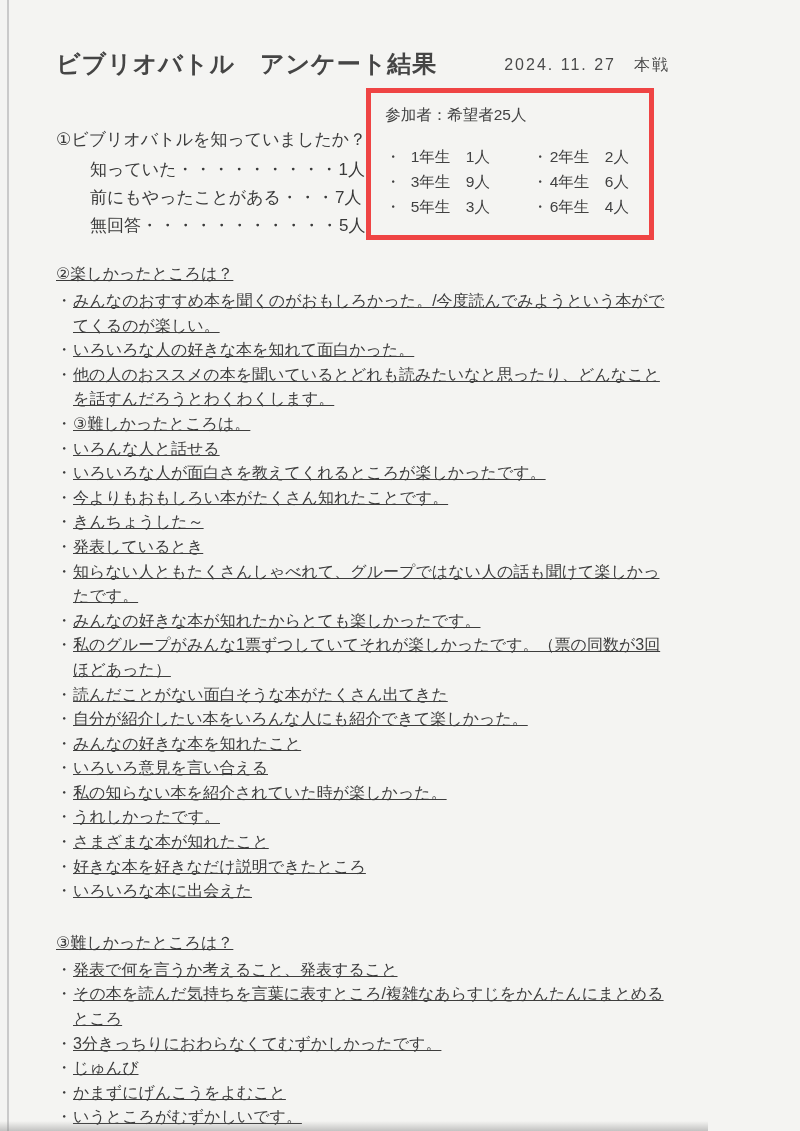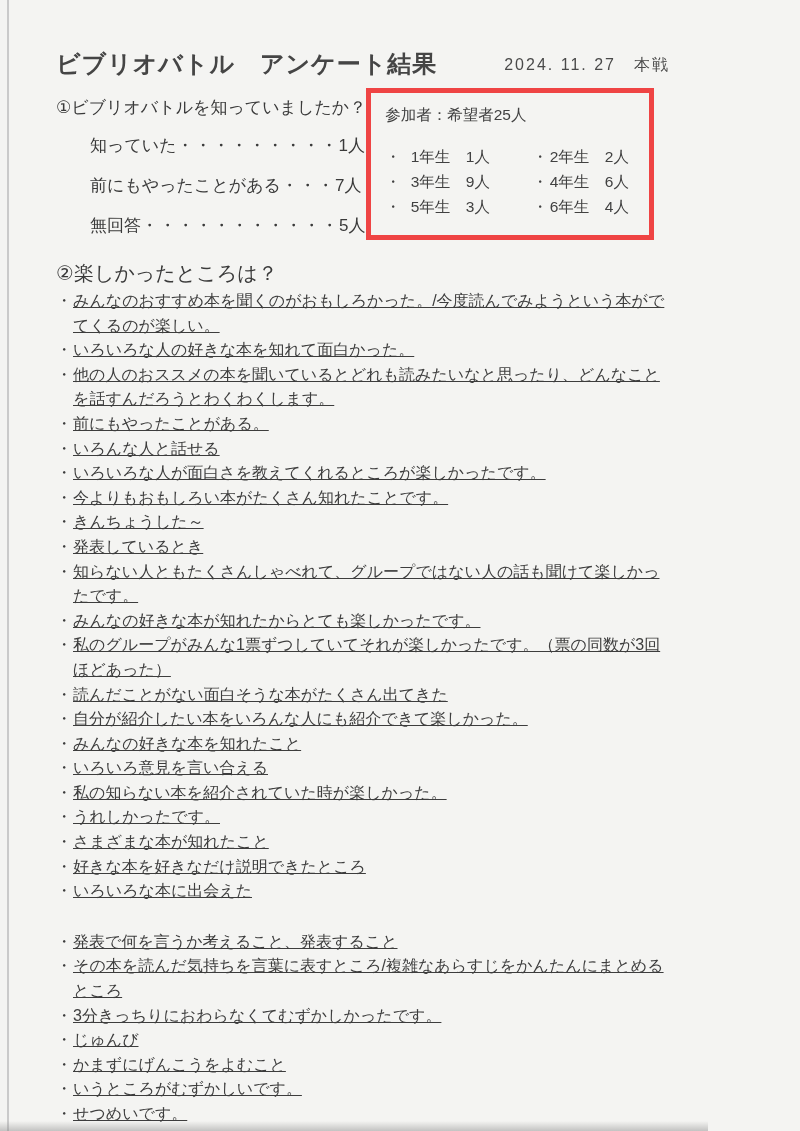--- a/index.html
+++ b/index.html
@@ -73,21 +73,21 @@
     font-size: 17px;
     line-height: 25px;
     margin-bottom: 4px;
     white-space: nowrap;
   }
   .q1-answers {
     margin-left: 34px;
     font-size: 17px;
     line-height: 28px;
   }
-  .q1-answer { white-space: nowrap; margin-top: 12px; }
+  .q1-answer { white-space: nowrap; }
   .q1-answer .dots { letter-spacing: 1px; }
 
   .participants-box {
     border: 5px solid #ef4444;
     width: 288px;
     box-sizing: border-box;
     padding: 11px 8px 16px 14px;
     font-size: 15.5px;
     margin-right: 22px;
     flex-shrink: 0;
@@ -103,23 +103,24 @@
     white-space: nowrap;
   }
   .pbox-cell { display: flex; }
   .pbox-cell.left { width: 147px; }
   .pbox-cell.left .pmark { margin-right: 10px; }
   .pbox-cell.right .pmark { margin-right: 2px; }
 
   
   .section { margin-top: 21px; }
   .section-heading {
-    font-size: 20px;
+    font-size: 16px;
     line-height: 25px;
     margin-bottom: 3px;
+    text-decoration: underline;
   }
   .bullet-item {
     display: flex;
     font-size: 16px;
     line-height: 24.6px;
     color: #3d3d3d;
   }
   .bullet-item .marker {
     flex: 0 0 17px;
   }
@@ -194,21 +195,21 @@
     <div class="bullet-item">
         <span class="marker">・</span>
         <span class="text">いろいろな人の好きな本を知れて面白かった。</span>
       </div>
     <div class="bullet-item">
         <span class="marker">・</span>
         <span class="text">他の人のおススメの本を聞いているとどれも読みたいなと思ったり、どんなことを話すんだろうとわくわくします。</span>
       </div>
     <div class="bullet-item">
         <span class="marker">・</span>
-        <span class="text">前にもやったことがある。</span>
+        <span class="text">③難しかったところは。</span>
       </div>
     <div class="bullet-item">
         <span class="marker">・</span>
         <span class="text">いろんな人と話せる</span>
       </div>
     <div class="bullet-item">
         <span class="marker">・</span>
         <span class="text">いろいろな人が面白さを教えてくれるところが楽しかったです。</span>
       </div>
     <div class="bullet-item">
@@ -267,20 +268,21 @@
         <span class="marker">・</span>
         <span class="text">好きな本を好きなだけ説明できたところ</span>
       </div>
     <div class="bullet-item">
         <span class="marker">・</span>
         <span class="text">いろいろな本に出会えた</span>
       </div>
   </div>
 
   <div class="section q3">
+    <div class="section-heading">③難しかったところは？</div>
     <div class="bullet-item">
         <span class="marker">・</span>
         <span class="text">発表で何を言うか考えること、発表すること</span>
       </div>
     <div class="bullet-item">
         <span class="marker">・</span>
         <span class="text">その本を読んだ気持ちを言葉に表すところ/複雑なあらすじをかんたんにまとめるところ</span>
       </div>
     <div class="bullet-item">
         <span class="marker">・</span>

